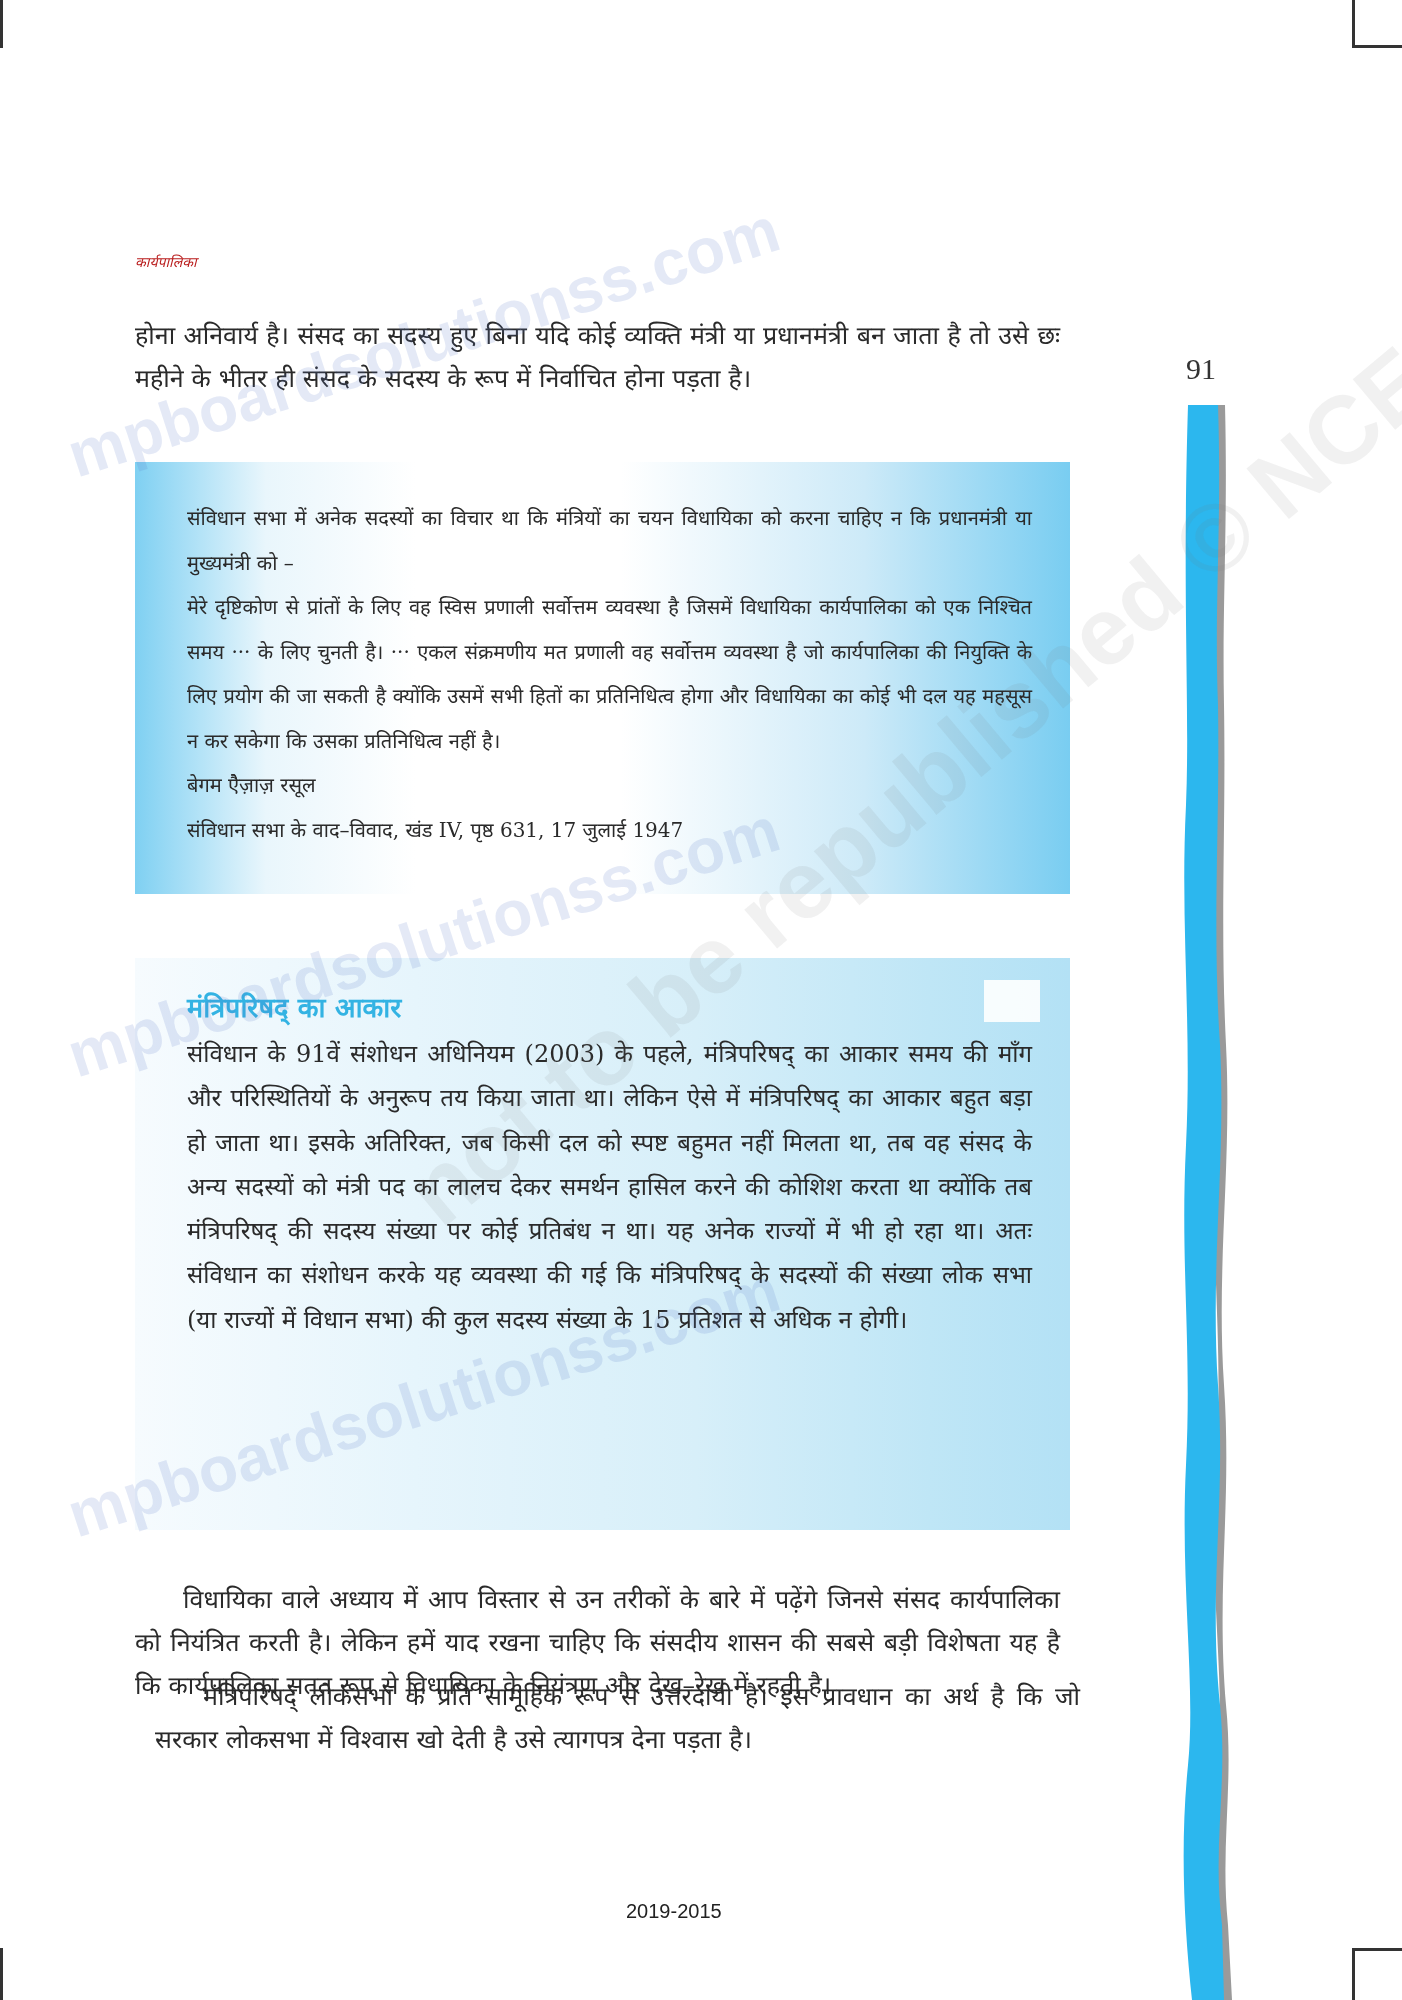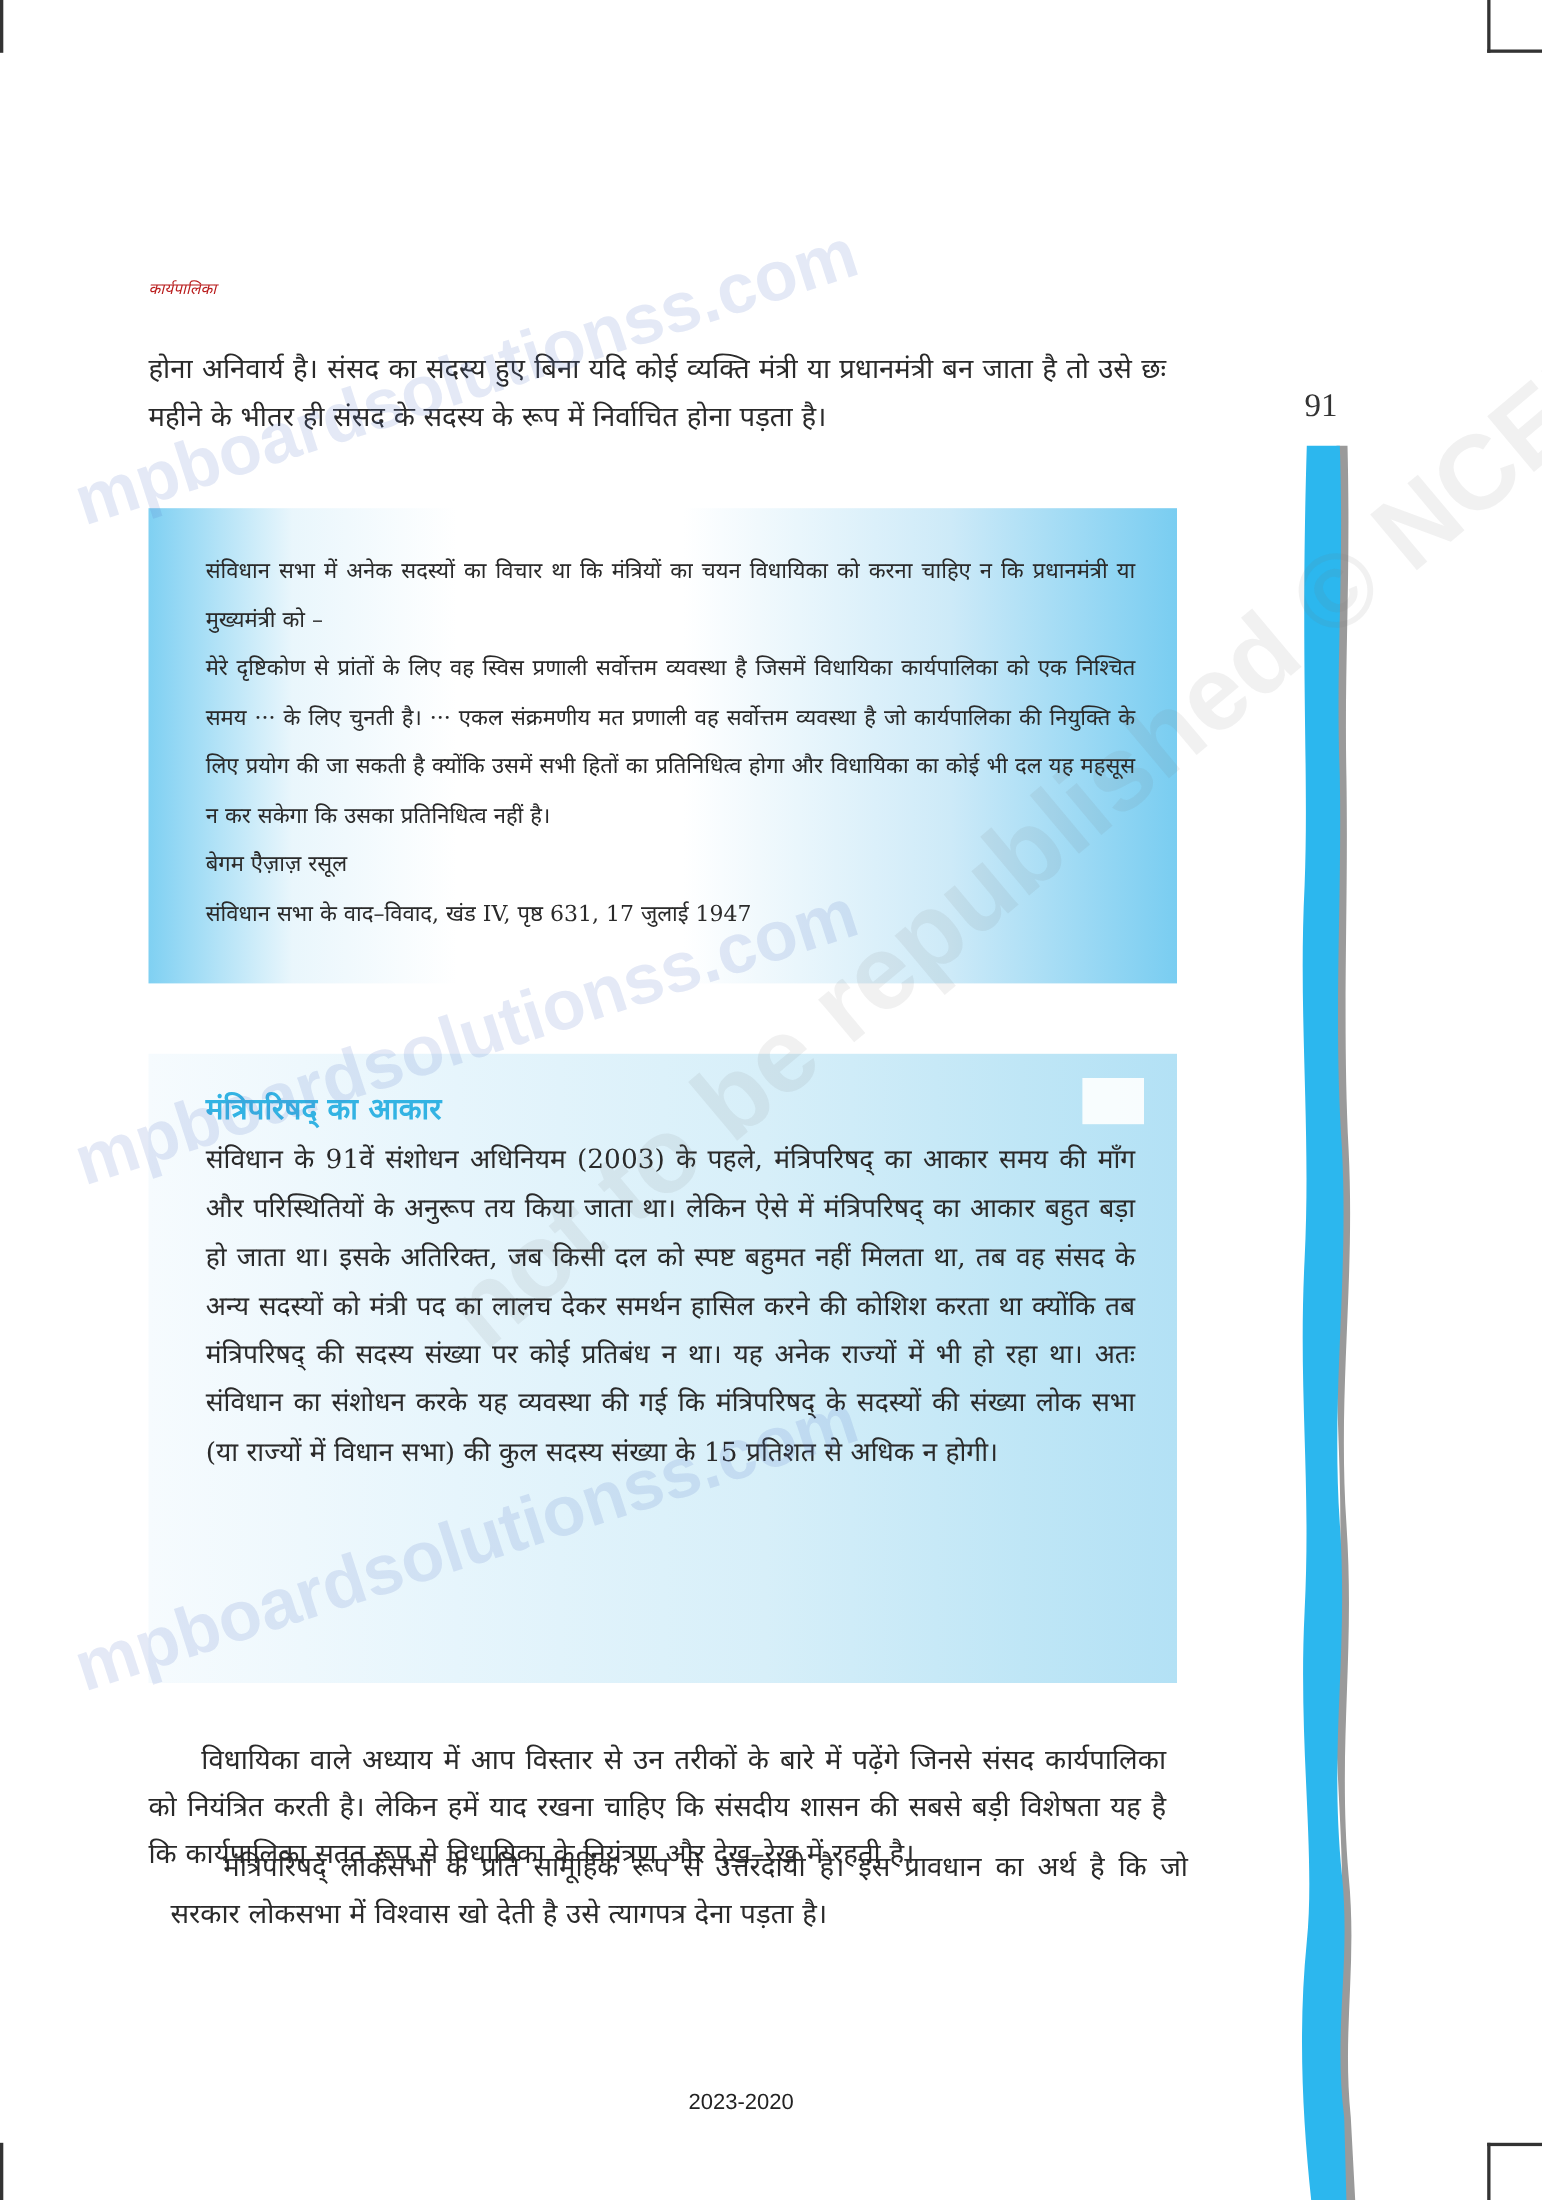--- a/index.html
+++ b/index.html
@@ -167,18 +167,18 @@
 
 <div class="info-box">
   <div class="info-box-tab"></div>
   <div class="info-title">मंत्रिपरिषद् का आकार</div>
   <div class="info-body">संविधान के 91वें संशोधन अधिनियम (2003) के पहले, मंत्रिपरिषद् का आकार समय की माँग और परिस्थितियों के अनुरूप तय किया जाता था। लेकिन ऐसे में मंत्रिपरिषद् का आकार बहुत बड़ा हो जाता था। इसके अतिरिक्त, जब किसी दल को स्पष्ट बहुमत नहीं मिलता था, तब वह संसद के अन्य सदस्यों को मंत्री पद का लालच देकर समर्थन हासिल करने की कोशिश करता था क्योंकि तब मंत्रिपरिषद् की सदस्य संख्या पर कोई प्रतिबंध न था। यह अनेक राज्यों में भी हो रहा था। अतः संविधान का संशोधन करके यह व्यवस्था की गई कि मंत्रिपरिषद् के सदस्यों की संख्या लोक सभा (या राज्यों में विधान सभा) की कुल सदस्य संख्या के 15 प्रतिशत से अधिक न होगी।</div>
 </div>
 
 <div class="para indent" style="top:1578px;">विधायिका वाले अध्याय में आप विस्तार से उन तरीकों के बारे में पढ़ेंगे जिनसे संसद कार्यपालिका को नियंत्रित करती है। लेकिन हमें याद रखना चाहिए कि संसदीय शासन की सबसे बड़ी विशेषता यह है कि कार्यपालिका सतत रूप से विधायिका के नियंत्रण और देख–रेख में रहती है।</div>
 <div class="para indent" style="top:1675px;margin-left:20px;">मंत्रिपरिषद् लोकसभा के प्रति सामूहिक रूप से उत्तरदायी है। इस प्रावधान का अर्थ है कि जो सरकार लोकसभा में विश्वास खो देती है उसे त्यागपत्र देना पड़ता है।</div>
 
-<div class="footer-year">2023-2020</div>
+<div class="footer-year">2019-2015</div>
 
 <div class="watermark" style="left:70px;top:420px;font-size:64px;transform:rotate(-18deg);">mpboardsolutionss.com</div>
 <div class="watermark" style="left:70px;top:1020px;font-size:64px;transform:rotate(-18deg);">mpboardsolutionss.com</div>
 <div class="watermark" style="left:70px;top:1480px;font-size:64px;transform:rotate(-18deg);">mpboardsolutionss.com</div>
 <div class="watermark" style="left:420px;top:1150px;font-size:96px;color:rgba(120,120,120,0.10);transform:rotate(-40deg);">not to be republished © NCERT</div>
 
 </body></html>

